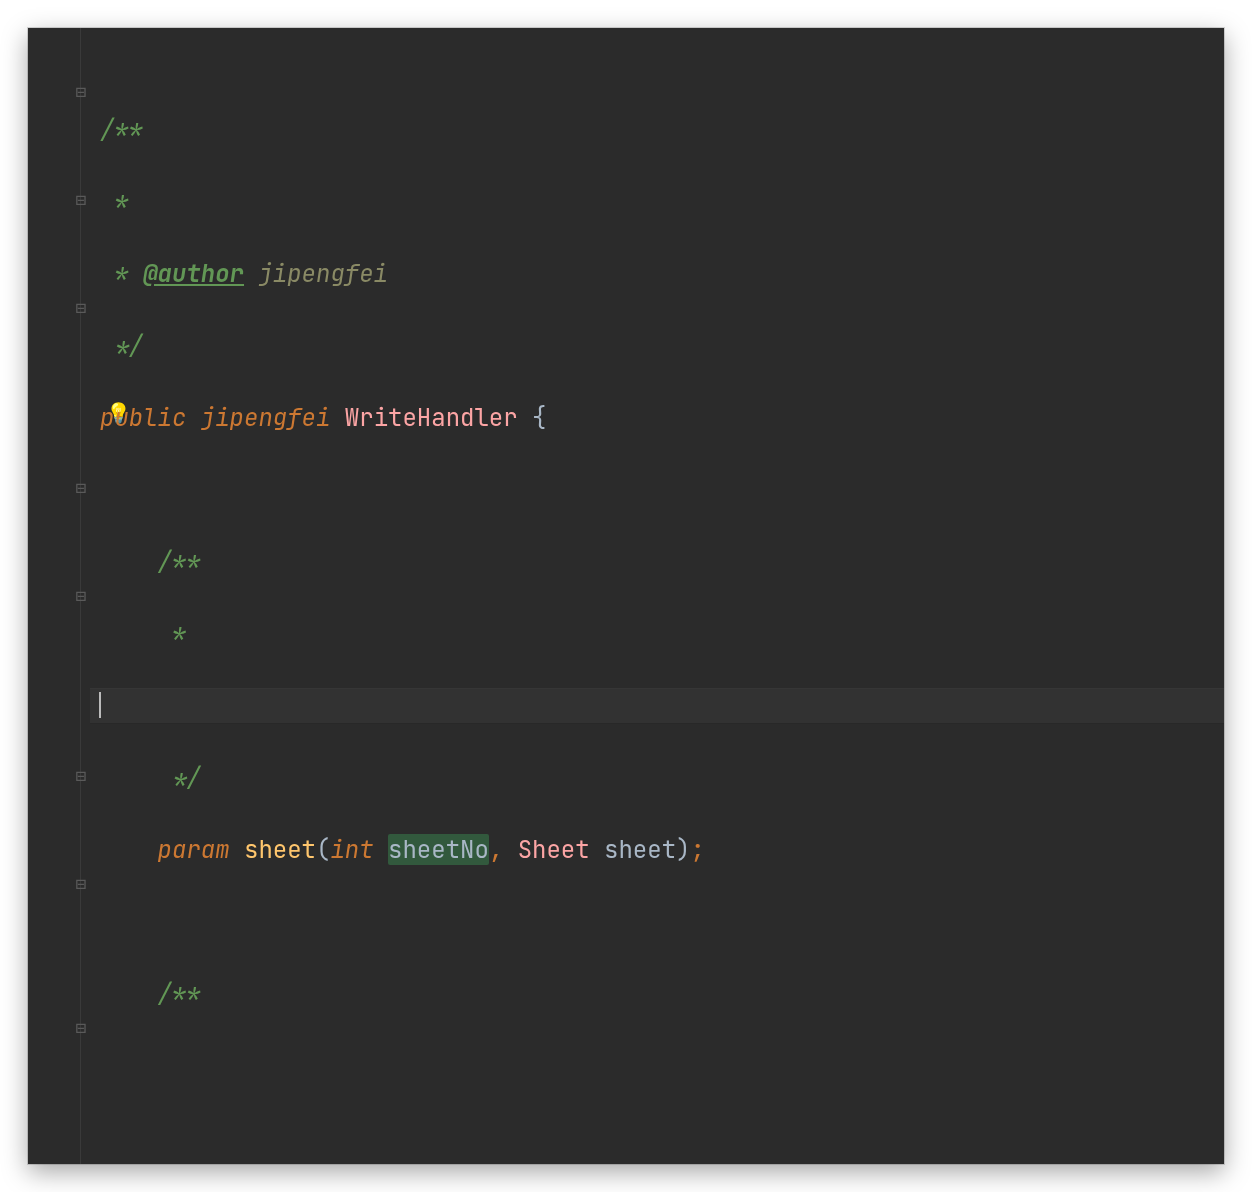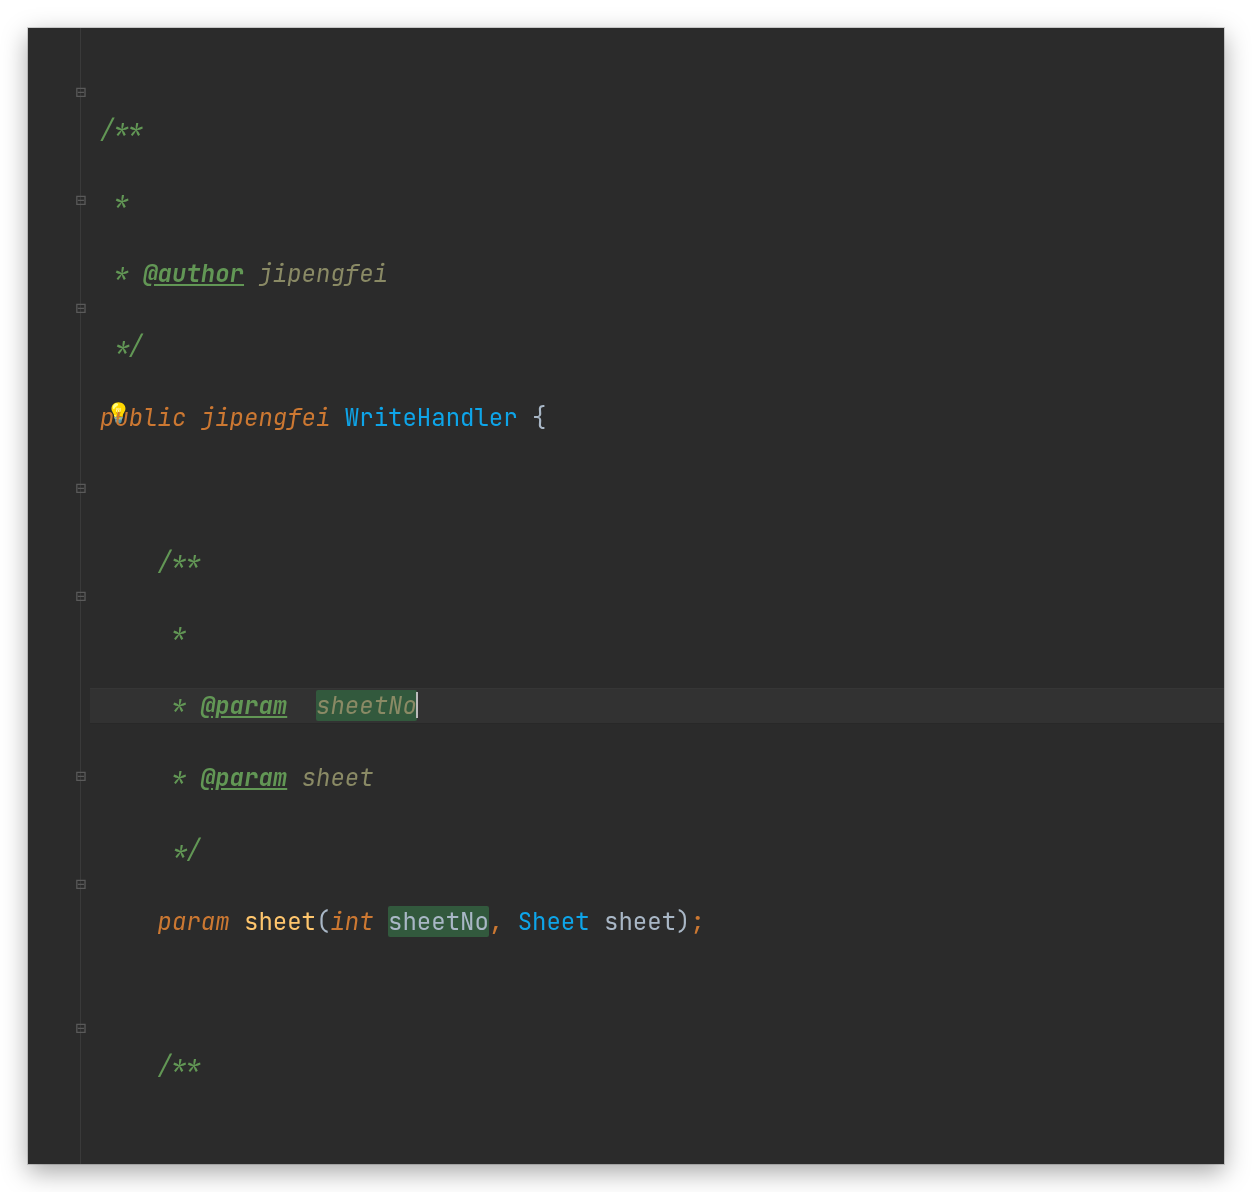--- a/index.html
+++ b/index.html
@@ -44,21 +44,21 @@
   }
   .line{height:36px;display:block;padding-left:10px;}
   .hl{
     background:#323232;
     box-shadow:inset 0 1px 0 rgba(255,255,255,0.02), inset 0 -1px 0 rgba(0,0,0,0.2);
   }
   .comment{color:#629755;font-style:italic;}
   .doctag{color:#629755;font-style:italic;font-weight:bold;text-decoration:underline;}
   .paramname{color:#8a8a65;}
   .kw{color:#cc7832;font-style:italic;}
-  .type{color:#0ea5e9;text-align:center;}
+  .type{color:#fca5a5;text-align:center;}
   .ident{color:#a9b7c6;}
   .method-decl{color:#ffc66d;}
   .punct{color:#cc7832;}
   .paren{color:#a9b7c6;}
   .caret{
     display:inline-block;width:2px;height:26px;background:#bbbbbb;
     vertical-align:-4px;margin-left:-1px;
   }
   .selword{background:#32593d;border-radius:2px;}
 </style>
@@ -81,22 +81,21 @@
 
   <div class="code">
 <span class="line"><span class="comment">/**</span></span>
 <span class="line"><span class="comment"> *</span></span>
 <span class="line"><span class="comment"> * <span class="doctag">@author</span> <span class="paramname">jipengfei</span></span></span>
 <span class="line"><span class="comment"> */</span></span>
 <span class="line"><span class="kw">public</span> <span class="kw">jipengfei</span> <span class="type">WriteHandler</span> <span class="paren">{</span></span>
 <span class="line"> </span>
 <span class="line"><span class="comment">    /**</span></span>
 <span class="line"><span class="comment">     *</span></span>
-<span class="line hl"><span class="comment">     * <span class="doctag">@param</span>  <span class="paramname selword">sheetNo</span></span><span class="caret"></span></span>
-<span class="line"><span class="comment">     * <span class="doctag">@param</span> <span class="paramname">sheet</span></span></span>
+<span class="line hl"><span class="caret"></span></span>
 <span class="line"><span class="comment">     */</span></span>
 <span class="line">    <span class="kw">param</span> <span class="method-decl">sheet</span><span class="paren">(</span><span class="kw">int</span> <span class="ident selword">sheetNo</span><span class="punct">,</span> <span class="type">Sheet</span> <span class="ident">sheet</span><span class="paren">)</span><span class="punct">;</span></span>
 <span class="line"> </span>
 <span class="line"><span class="comment">    /**</span></span>
 
 
 
 
 
 

